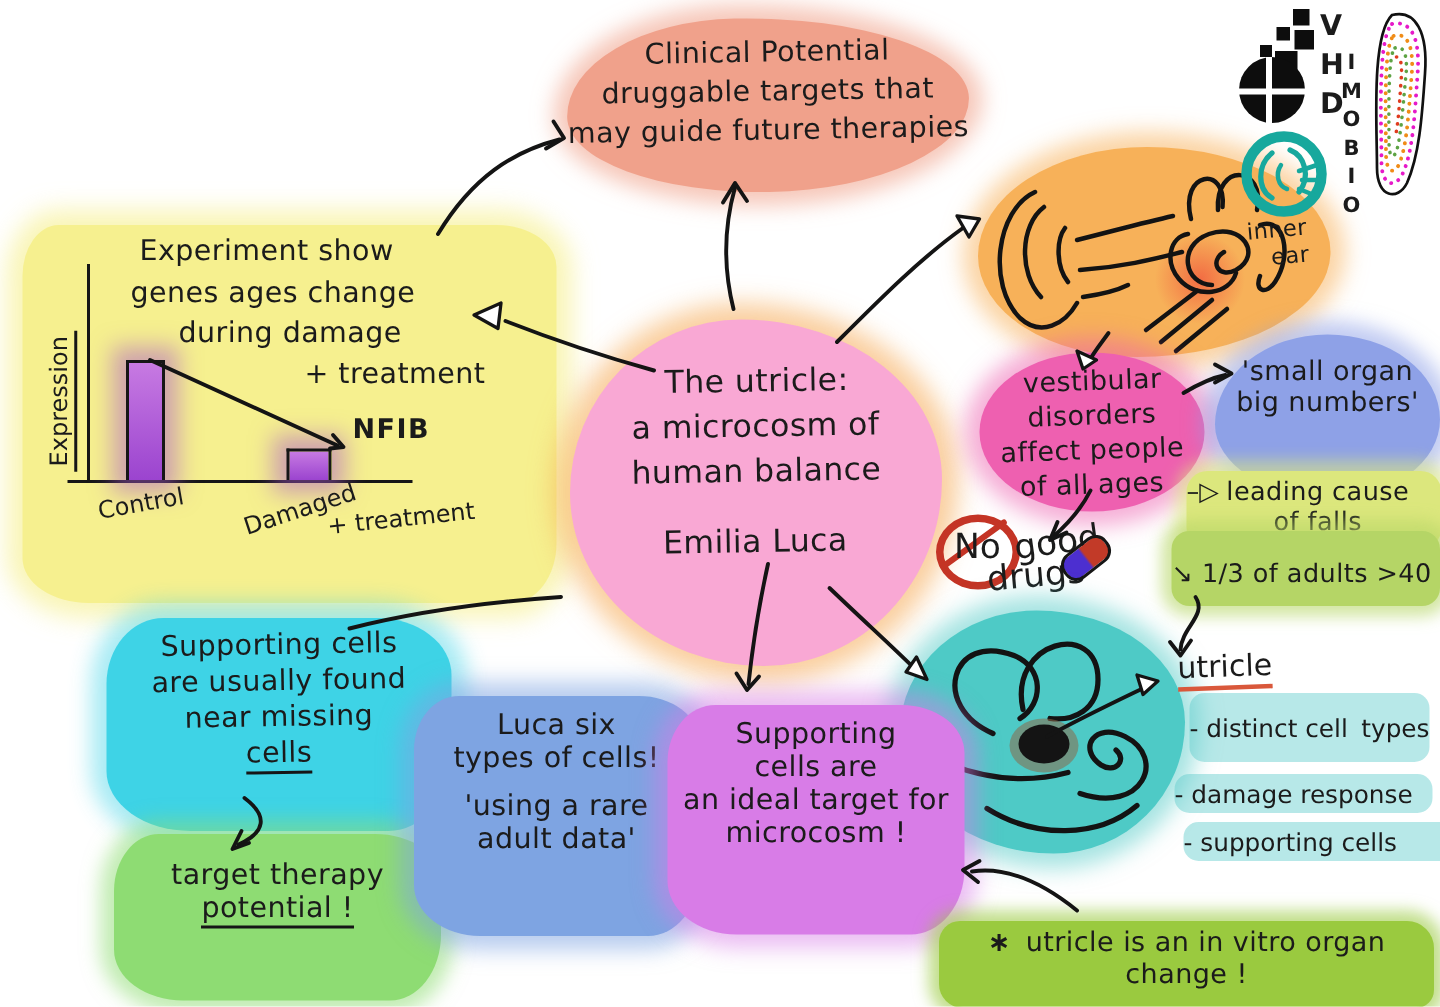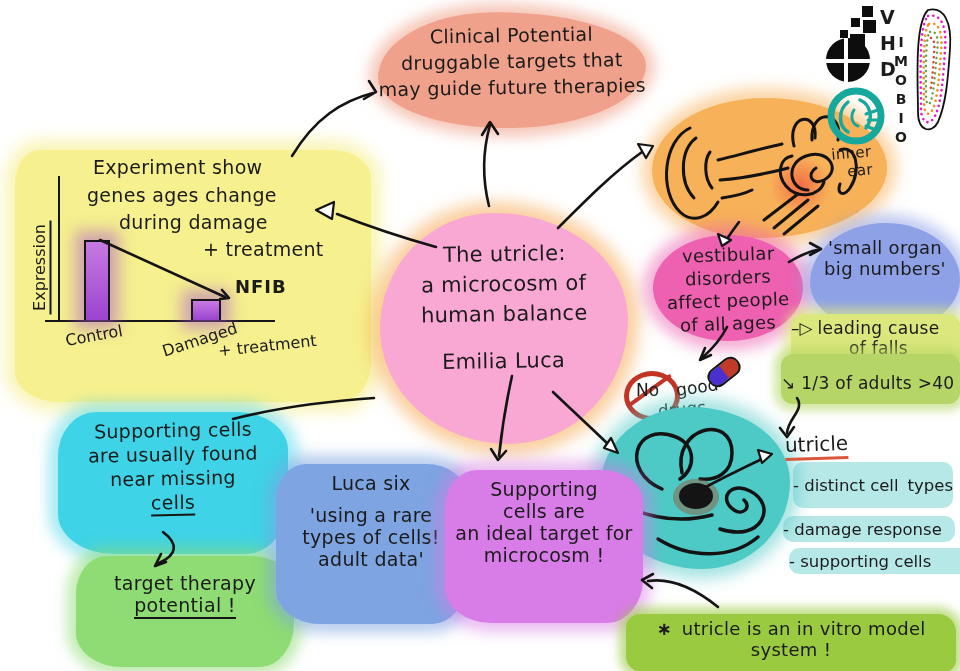--- a/index.html
+++ b/index.html
@@ -29,21 +29,21 @@
     border-radius:50% 50% 48% 52%/55% 52% 48% 45%;box-shadow:0 0 13px 9px rgba(142,161,231,.55);
     padding-top:14px;font-size:18px;}
   #leading{left:791px;top:314px;width:170px;height:48px;background:#dce77d;
     border-radius:14px;box-shadow:0 0 10px 7px rgba(220,231,125,.6);
     flex-direction:row;align-items:flex-start;font-size:17px;padding-top:4px;}
   #adults{left:781px;top:354px;width:179px;height:42px;background:#b5d566;
     border-radius:12px;box-shadow:0 0 10px 7px rgba(181,213,102,.6);
     flex-direction:row;font-size:17px;padding-top:8px;}
   #labyrinth{left:600px;top:407px;width:190px;height:162px;background:#4ecac6;
     border-radius:48% 52% 46% 54%/50% 46% 54% 50%;box-shadow:0 0 15px 10px rgba(78,202,198,.5);}
-  #supfound{left:58px;top:412px;width:230px;height:136px;background:#3ed3e6;
+  #supfound{left:71px;top:412px;width:230px;height:136px;background:#3ed3e6;
     border-radius:38px 50px 42px 56px/44px 38px 52px 40px;box-shadow:0 0 14px 10px rgba(62,211,230,.45);
     padding-top:6px;font-size:19px;}
   #supfound .line{margin:1px 0;transform:rotate(-1deg);}
   #target{left:76px;top:556px;width:218px;height:95px;background:#8edc73;
     border-radius:30px 44px 34px 46px/38px 30px 44px 34px;box-shadow:0 0 13px 9px rgba(142,220,115,.55);
     padding-top:16px;font-size:19px;}
   #foundsix{left:276px;top:464px;width:190px;height:152px;background:#7ea4e2;
     border-radius:30px 40px 34px 44px/36px 30px 42px 34px;box-shadow:0 0 14px 9px rgba(126,164,226,.55);
     padding-top:8px;font-size:19px;}
   #supideal{left:445px;top:470px;width:198px;height:145px;background:#d87ce7;
@@ -74,21 +74,21 @@
   #utricle-panel .title{position:absolute;left:10px;top:0;font-size:20px;
     border-bottom:3px solid #d9583b;padding-bottom:1px;transform:rotate(-2deg);}
   .hl{position:absolute;background:rgba(84,201,201,.42);border-radius:10px;font-size:16.5px;
     display:flex;flex-direction:row;align-items:center;justify-content:space-between;}
   #hl1{left:18px;top:30px;width:160px;height:46px;}
   #hl2{left:8px;top:84px;width:172px;height:26px;}
   #hl3{left:14px;top:116px;width:196px;height:26px;}
   
   #innerear-label{position:absolute;left:832px;top:144px;font-size:15px;transform:rotate(-5deg);}
   #innerear-label .line{text-align:right;}
-  #nodrugs{position:absolute;left:624px;top:367px;width:130px;height:58px;font-size:17px;}
+  #nodrugs{position:absolute;left:624px;top:339px;width:130px;height:58px;font-size:23px;}
   #nodrugs .circle{position:absolute;left:0;top:4px;width:46px;height:40px;
     border:5px solid #c43425;border-radius:50%;}
   #nodrugs .slash{position:absolute;left:-2px;top:22px;width:54px;height:4px;background:#c43425;
     transform:rotate(-36deg);border-radius:2px;}
   #nodrugs .no{position:absolute;left:12px;top:13px;}
   #nodrugs .good{position:absolute;left:52px;top:10px;transform:rotate(-8deg);}
   #nodrugs .drugs{position:absolute;left:34px;top:32px;transform:rotate(-5deg);}
   #pill{position:absolute;left:706px;top:362px;width:32px;height:16px;border:2.5px solid #161616;
     border-radius:9px;transform:rotate(-38deg);
     background:linear-gradient(90deg,#4c2fd0 0 47%,#c23a28 53% 100%);}
@@ -273,35 +273,35 @@
   <span class="line">are usually found</span>
   <span class="line">near missing</span>
   <span class="line ul">cells</span>
 </div>
 <div class="blob" id="target">
   <span class="line">target therapy</span>
   <span class="line ul">potential !</span>
 </div>
 <div class="blob" id="foundsix">
   <span class="line">Luca six</span>
+  <span class="line">types of cells!</span>
   <span class="line" style="margin-top:10px;">'using a rare</span>
-  <span class="line">types of cells!</span>
   <span class="line">adult data'</span>
 </div>
 <span id="brace">{</span>
 <div class="blob" id="supideal">
   <span class="line">Supporting</span>
   <span class="line">cells are</span>
   <span class="line">an ideal target for</span>
   <span class="line">microcosm !</span>
 </div>
 
 <div class="blob" id="invitro">
-  <span class="line"><span style="margin-right:10px;font-weight:bold;">∗</span><span>utricle is an in vitro model</span></span>
-  <span class="line">system !</span>
+  <span class="line"><span style="margin-right:10px;font-weight:bold;">∗</span><span>utricle is an in vitro organ</span></span>
+  <span class="line">change !</span>
 </div>
 
 <svg id="overlay" width="960" height="671" viewBox="0 0 960 671">
   <g fill="none" stroke="#141414" stroke-width="2.6" stroke-linecap="round" stroke-linejoin="round">
     <path d="M292,156 C315,118 342,101 373,93"></path>
     <polyline points="364,99 376,92 369,81"></polyline>
     <path d="M489,206 C482,178 483,150 490,125"></path>
     <polyline points="482,135 490,122 498,134"></polyline>
     <path d="M436,247 C400,237 365,225 337,214"></path>
     <path d="M558,228 C588,198 614,172 642,152"></path>

